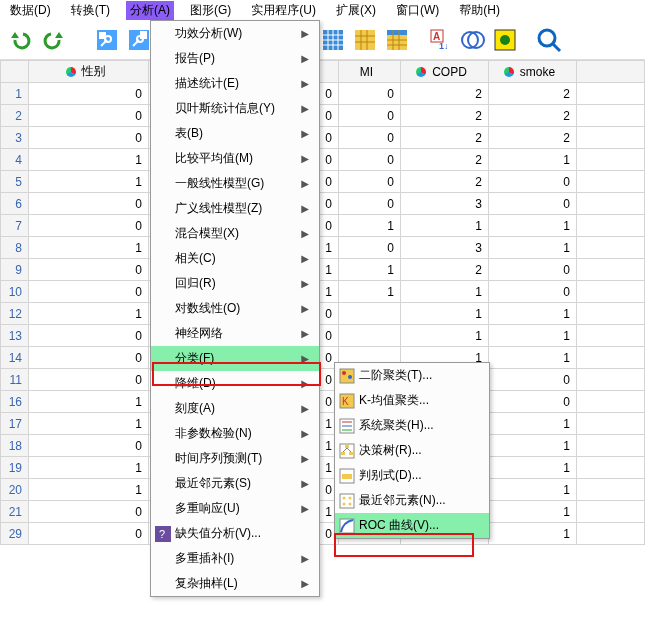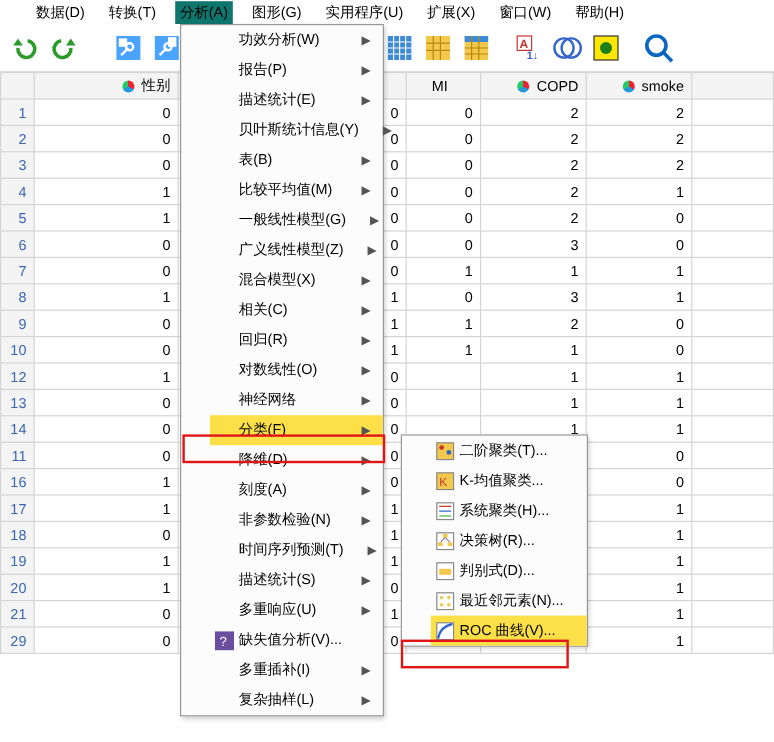--- a/index.html
+++ b/index.html
@@ -1,34 +1,34 @@
 <!DOCTYPE html>
 <html><head>
 <meta charset="utf-8">
 <style>
   * { box-sizing: border-box; margin: 0; padding: 0; font-family: "Microsoft YaHei", Arial, sans-serif; }
   body { background: #fff; width: 645px; height: 618px; overflow: hidden; position: relative; font-size: 12px; }
 
-  .menubar { display: flex; gap: 12px; padding: 2px 6px; height: 20px; align-items: center; margin-left: 20px; }
+  .menubar { display: flex; gap: 12px; padding: 2px 6px; height: 20px; align-items: center; }
   .menubar-item { cursor: pointer; padding: 1px 4px; }
-  .menubar-item.active { background: #0f766e; }
+  .menubar-item.active { background: #8b5cf6; }
 
   .toolbar { display: flex; align-items: center; height: 40px; padding: 2px 6px; gap: 2px; border-bottom: 1px solid #ddd; }
   .tool-icon { width: 30px; height: 30px; display:flex;align-items:center;justify-content:center; }
 
   .grid { position: relative; border-collapse: collapse; table-layout: fixed; width: 100%; }
   .grid th, .grid td { border: 1px solid #d4d4d4; height: 22px; text-align: right; padding-right: 6px; font-weight: normal; background:#fff;}
   .grid th { background: #f4f4f4; text-align: center; }
   .grid .rowhdr { background: #f4f4f4; text-align: right; width: 28px; color:#3a66b0;}
   .nominal-dot { display:inline-block; width:10px; height:10px; border-radius:50%; background: conic-gradient(#e23 0 120deg,#29d 120deg 240deg,#2c6 240deg 360deg); margin-right:4px; vertical-align:middle;}
-  .colhdr-inner { display:flex; align-items:center; justify-content:flex-end; gap:2px;}
+  .colhdr-inner { display:flex; align-items:center; justify-content:center; gap:2px;}
 
   .menu { position: absolute; background:#fcfcfc; border:1px solid #999; box-shadow:2px 2px 4px rgba(0,0,0,.2); z-index:10; }
-  .menu-item { display:flex; justify-content:space-between; align-items:center; padding:3px 10px 3px 24px; height:25px; cursor:pointer; position:relative; white-space:nowrap;margin-left:24px;}
-  .menu-item.highlight { background:#fde047; }
+  .menu-item { display:flex; justify-content:space-between; align-items:center; padding:3px 10px 3px 24px; height:25px; cursor:pointer; position:relative; white-space:nowrap;}
+  .menu-item.highlight { background:#86efac; }
   .menu-item .arrow { font-size:10px; color:#555; margin-left:20px;}
   .menu-item .mi-icon { position:absolute; left:4px; width:16px; height:16px; display:flex;align-items:center;justify-content:center;}
   .menu1 { top:20px; left:150px; width:170px; }
   .menu2 { top:362px; left:334px; width:156px; }
 
   .redbox { position:absolute; border:2px solid #e01616; pointer-events:none; z-index:20;}
   .redbox1 { top:362px; left:152px; width:169px; height:24px;}
   .redbox2 { top:533px; left:334px; width:140px; height:24px;}
 </style>
 </head>
@@ -428,21 +428,21 @@
     </div>
     <div class="menu-item">
       <span>非参数检验(N)</span>
       <span class="arrow">▶</span>
     </div>
     <div class="menu-item">
       <span>时间序列预测(T)</span>
       <span class="arrow">▶</span>
     </div>
     <div class="menu-item">
-      <span>描述统计(S)</span>
+      <span>最近邻元素(S)</span>
       <span class="arrow">▶</span>
     </div>
     <div class="menu-item">
       <span>多重响应(U)</span>
       <span class="arrow">▶</span>
     </div>
     <div class="menu-item">
       <span class="mi-icon">
         <svg width="16" height="16">
           <rect width="16" height="16" fill="#6b4da0"></rect>

